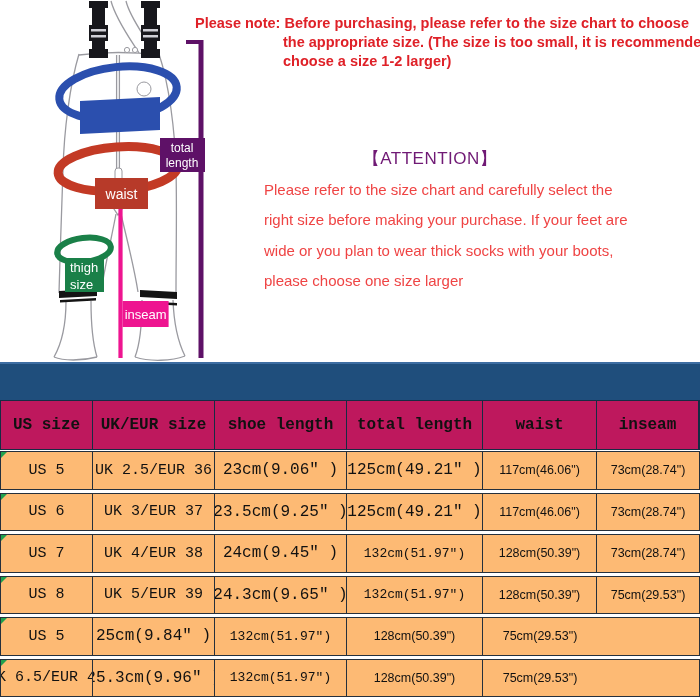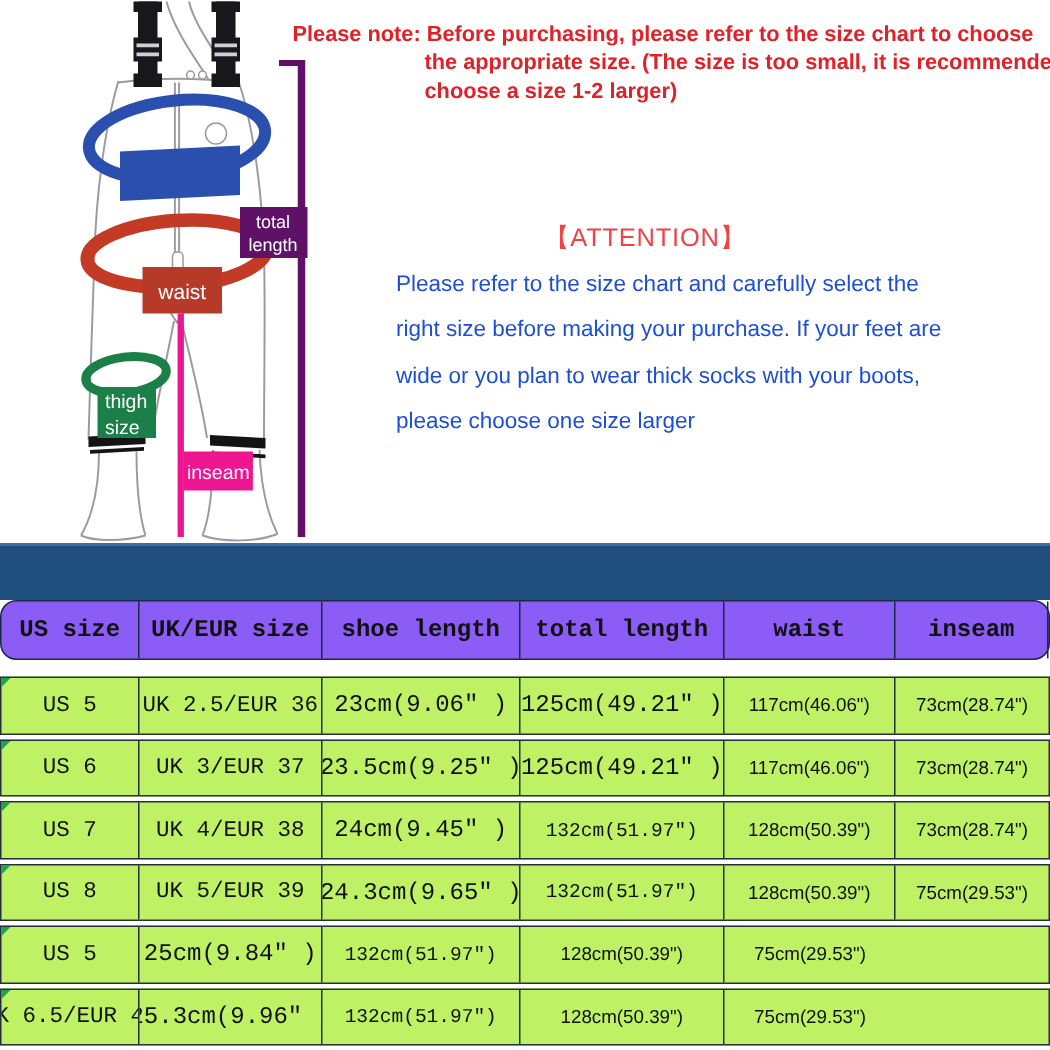--- a/index.html
+++ b/index.html
@@ -7,35 +7,35 @@
         font-family:"Liberation Sans",sans-serif;}
 
   
   #note{position:absolute;left:181px;top:14px;width:519px;color:#df2128;
         font-weight:bold;font-size:14.5px;line-height:19px;margin-left:14px;}
   #note .nline{white-space:nowrap;}
   #note .indent{padding-left:88px;}
 
   
   #att-title{position:absolute;left:330px;top:147px;width:200px;text-align:center;
-             font-size:17px;color:#ef4444;letter-spacing:0.5px;}
-  #att-para{position:absolute;left:264px;top:175px;font-size:15px;color:#1d4ed8;
+             font-size:17px;color:#701a75;letter-spacing:0.5px;}
+  #att-para{position:absolute;left:264px;top:175px;font-size:15px;color:#ef4444;
             line-height:30.4px;}
   #att-para .aline{white-space:nowrap;}
 
   
   #tbar{position:absolute;left:0;top:362px;width:700px;height:38px;
         background:#1f4e7c;border-top:2px solid #3d6da2;box-sizing:border-box;}
   #thead{position:absolute;left:0;top:400px;width:700px;height:50px;}
   #tbody{position:absolute;left:0;top:451px;width:700px;display:flex;
          flex-direction:column;gap:3px;}
   .trow{display:grid;grid-template-columns:92px 122px 132px 136px 114px 102px;
-        box-sizing:border-box;border:1px solid #25303c;background:#bef264;
+        box-sizing:border-box;border:1px solid #25303c;background:#fdba74;
         height:38.5px;position:relative;}
-  #thead .trow{height:40px;background:#8b5cf6;border-color:#152c44;border-radius:11px;}
+  #thead .trow{height:50px;background:#be185d;border-color:#152c44;}
   .tcell{display:flex;align-items:center;justify-content:center;
          border-right:1px solid #25303c;overflow:hidden;white-space:nowrap;
          color:#111;}
   #thead .tcell{border-right:1px solid #152c44;
         font-family:"Liberation Mono",monospace;font-weight:bold;font-size:16px;}
   .tcell:last-child{border-right:none;}
   #tbody .trow::before{content:"";position:absolute;left:0;top:0;width:0;height:0;
         border-top:6px solid #1fa14e;border-right:6px solid transparent;}
   #tbody .c0,#tbody .c1{font-family:"Liberation Mono",monospace;font-size:15px;}
   #tbody .c2,#tbody .c3{font-family:"Liberation Mono",monospace;font-size:16px;}

